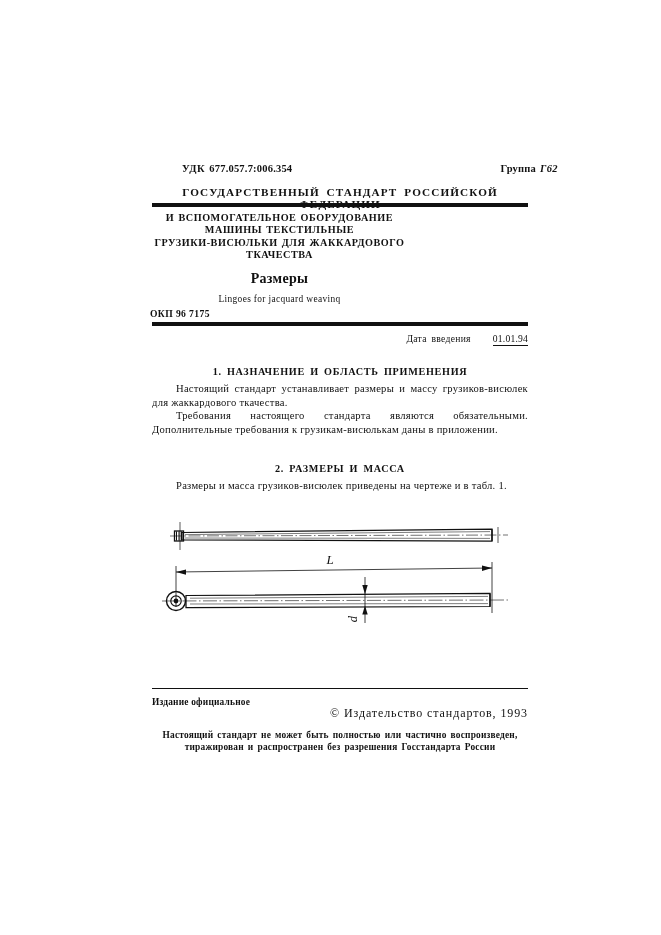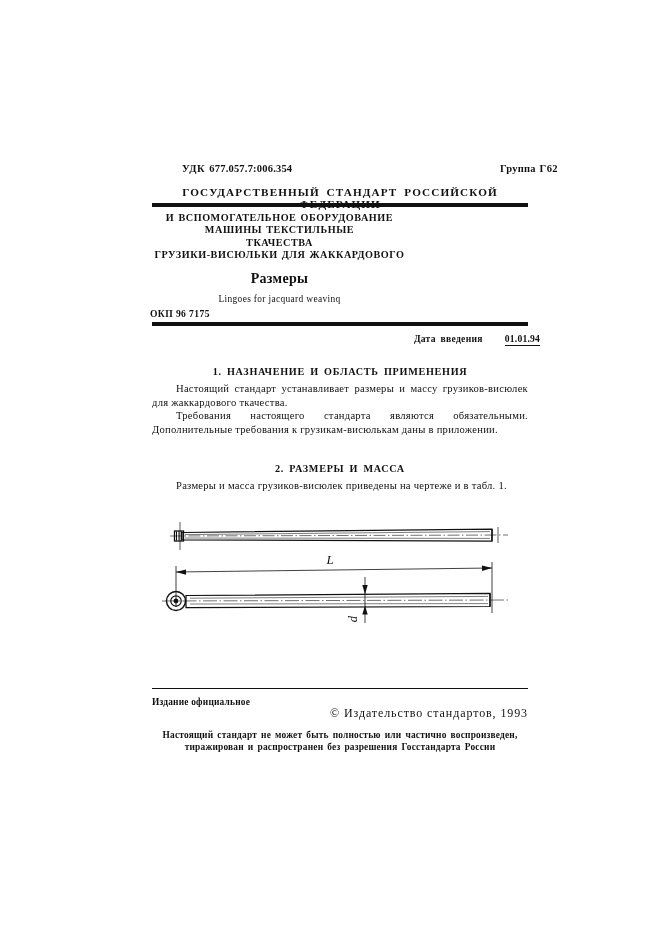--- a/index.html
+++ b/index.html
@@ -36,21 +36,21 @@
     font-family: "Liberation Serif", serif;
     font-weight: bold;
     font-size: 10.5px;
     letter-spacing: 0.2px;
     margin-left: 30px;
   }
   .udk { white-space: nowrap; }
   .udk .lbl { letter-spacing: 0.6px; margin-right: 4px; }
   .grupp { white-space: nowrap; }
   .grupp .lbl { margin-right: 4px; font-weight: bold; }
-  .grupp .val { font-weight: bold; letter-spacing: 0.4px; }
+  .grupp .val { font-weight: bold; letter-spacing: 0.4px; font-style: italic; }
 
   .gosstandart {
     position: absolute;
     left: 152px;
     top: 186px;
     width: 376px;
     text-align: center;
     font-weight: bold;
     font-size: 11.2px;
     letter-spacing: 1.1px;
@@ -134,24 +134,24 @@
     left: 150px;
     top: 308px;
     font-size: 9.6px;
     font-weight: bold;
     letter-spacing: 0.4px;
   }
 
   
   .date-row {
     position: absolute;
-    right: 121px;
+    right: 133px;
     top: 333px;
     font-size: 9.6px;
-    font-weight: bold;
+    font-weight: normal;
     white-space: nowrap;
     letter-spacing: 0.3px;
   }
   .date-row .dlbl { word-spacing: 2px; }
   .date-row .dval {
     margin-left: 22px;
     border-bottom: 1.4px solid #111111;
     padding-bottom: 0.5px;
     letter-spacing: 0.2px;
   }
@@ -243,22 +243,22 @@
   <div class="gosstandart">ГОСУДАРСТВЕННЫЙ СТАНДАРТ РОССИЙСКОЙ ФЕДЕРАЦИИ</div>
 
   <div class="rule-thick" style="top:203px;"></div>
 
   <div class="titleblock">
 
     <div class="title-left">
       <div class="title-main">
         <div>И ВСПОМОГАТЕЛЬНОЕ ОБОРУДОВАНИЕ</div>
         <div>МАШИНЫ ТЕКСТИЛЬНЫЕ</div>
+        <div>ГРУЗИКИ-ВИСЮЛЬКИ ДЛЯ ЖАККАРДОВОГО</div>
         <div>ТКАЧЕСТВА</div>
-        <div>ГРУЗИКИ-ВИСЮЛЬКИ ДЛЯ ЖАККАРДОВОГО</div>
       </div>
       <div class="title-sub">Размеры</div>
       <div class="title-en">
         <div>Lingoes for jacquard weavinq</div>
       </div>
     </div>
 
 
   </div>
 

